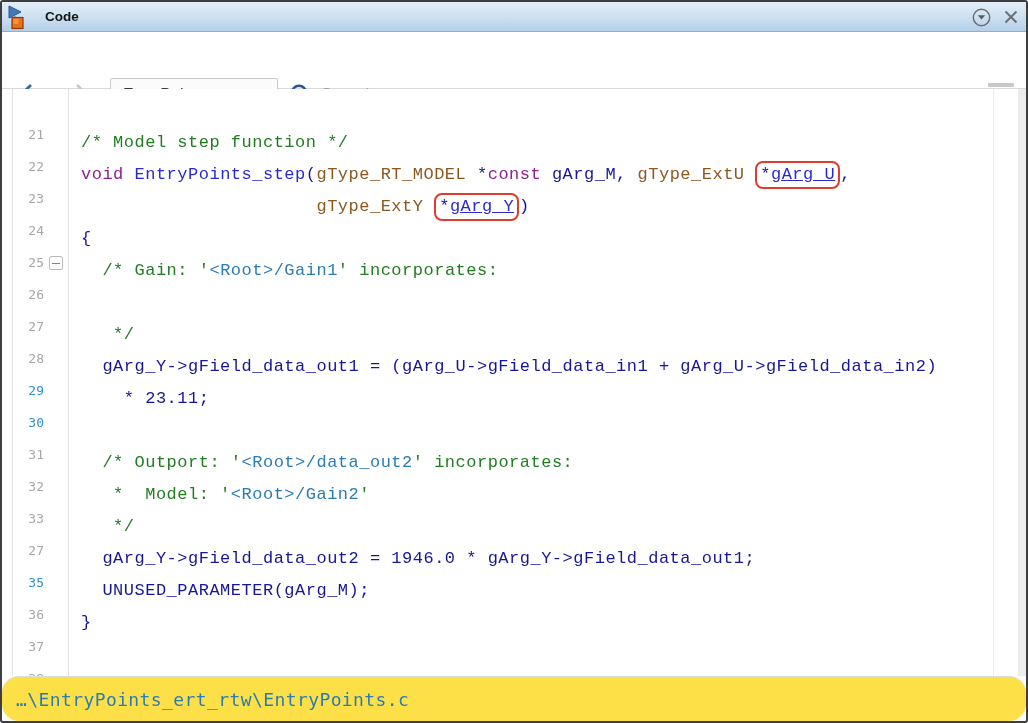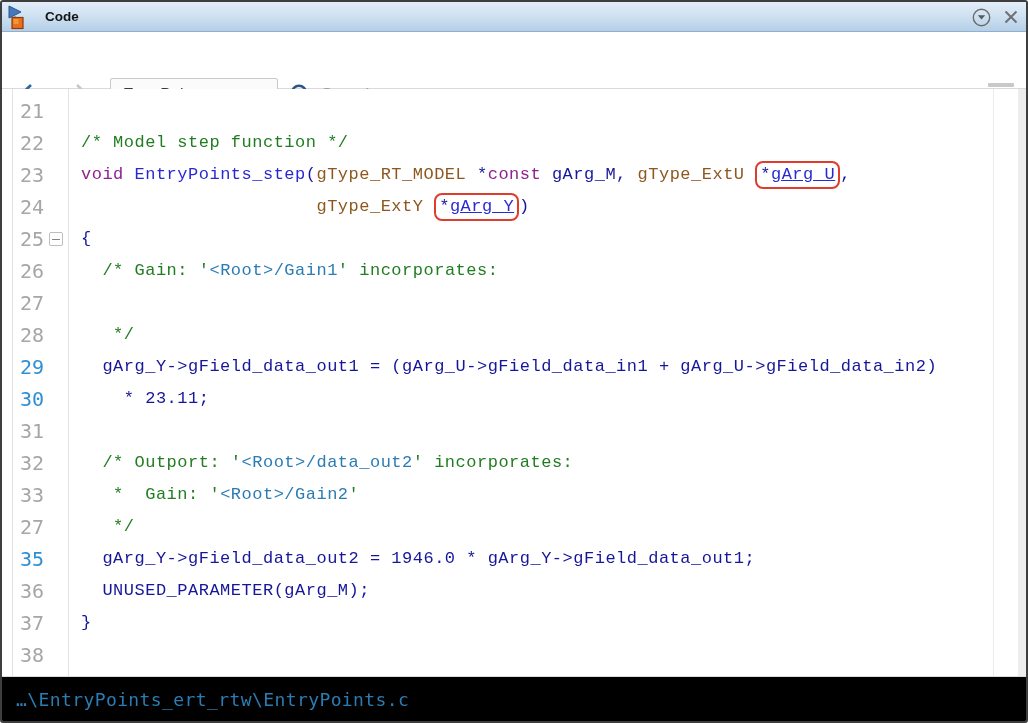--- a/index.html
+++ b/index.html
@@ -56,42 +56,42 @@
   
   .code-area { position:relative; flex:1 1 auto; background:#ffffff; overflow:hidden; }
   .margin-line   { position:absolute; left:10px; top:0; bottom:0; width:1px; background:#e2e2e2; }
   .gutter-line   { position:absolute; left:66px; top:0; bottom:0; width:1px; background:#e3e3e3; }
   .wrap-line     { position:absolute; right:32px; top:0; bottom:0; width:1px; background:#ececec; }
   .scroll-track  { position:absolute; right:0; top:0; bottom:0; width:8px; background:#ededed; cursor:pointer; }
 
   .code-lines { position:absolute; left:0; top:6px; right:9px; font-family:"DejaVu Sans Mono", monospace; }
   .code-line { display:flex; height:32px; line-height:32px; }
   .gutter { position:relative; flex:0 0 66px; text-align:right; padding-right:24px;
-            font-size:20px; color:var(--line_number); user-select:none; }
+            font-size:13px; color:var(--line_number); user-select:none;margin-top:24px; }
   .gutter.hl { color:var(--line_number_active); }
   .fold-box { position:absolute; left:47px; top:9px; width:14px; height:14px;
     border:1px solid #bdbdbd; border-radius:2px; background:#fff;
     display:flex; align-items:center; justify-content:center; cursor:pointer; }
   .fold-box::before { content:""; width:8px; height:1px; background:#848484; }
   .line-content { white-space:pre; font-size:17px; letter-spacing:0.5px; padding-left:13px; color:var(--code);font-family:Liberation Mono, monospace; }
 
   .seg-n { color:var(--code); }
   .seg-c { color:var(--comment); }
   .seg-l { color:var(--model_link); cursor:pointer; }
   .seg-k { color:var(--keyword);margin-top:28px; }
   .seg-f { color:var(--function); }
   .seg-t { color:var(--type); }
   .seg-u { color:var(--function); text-decoration:underline; cursor:pointer;margin-top:48px; }
   .ann-box { display:inline-block; border:2px solid var(--annotation); border-radius:8px;
              padding:0 3px; line-height:24px; }
 
   
   .statusbar {
-    flex:0 0 45px; background:#000000; border-top:1px solid #dcdcdc;
-    display:flex; align-items:center; padding-left:14px;
+    flex:0 0 45px; background:#fde047; border-top:1px solid #dcdcdc;
+    display:flex; align-items:center; padding-left:14px;border-radius:17px;
   }
   .status-path { font-family:"DejaVu Sans Mono", monospace; font-size:18px; letter-spacing:0.4px;
                  color:var(--status_link); cursor:pointer; }
 </style>
 </head>
 <body>
 
 <div class="window">
 
   <div class="titlebar">
@@ -199,21 +199,21 @@
         <div class="code-line">
           <span class="gutter">31</span>
           <span class="line-content"></span>
         </div>
         <div class="code-line">
           <span class="gutter">32</span>
           <span class="line-content"><span class="seg-n">  </span><span class="seg-c">/* Outport: '</span><span class="seg-l">&lt;Root&gt;/data_out2</span><span class="seg-c">' incorporates:</span></span>
         </div>
         <div class="code-line">
           <span class="gutter">33</span>
-          <span class="line-content"><span class="seg-c">   *  Gain: '</span><span class="seg-l">&lt;Root&gt;/Gain2</span><span class="seg-c">'</span></span>
+          <span class="line-content"><span class="seg-c">   *  Model: '</span><span class="seg-l">&lt;Root&gt;/Gain2</span><span class="seg-c">'</span></span>
         </div>
         <div class="code-line">
           <span class="gutter">27</span>
           <span class="line-content"><span class="seg-c">   */</span></span>
         </div>
         <div class="code-line">
           <span class="gutter hl">35</span>
           <span class="line-content"><span class="seg-n">  gArg_Y-&gt;gField_data_out2 = 1946.0 * gArg_Y-&gt;gField_data_out1;</span></span>
         </div>
         <div class="code-line">

